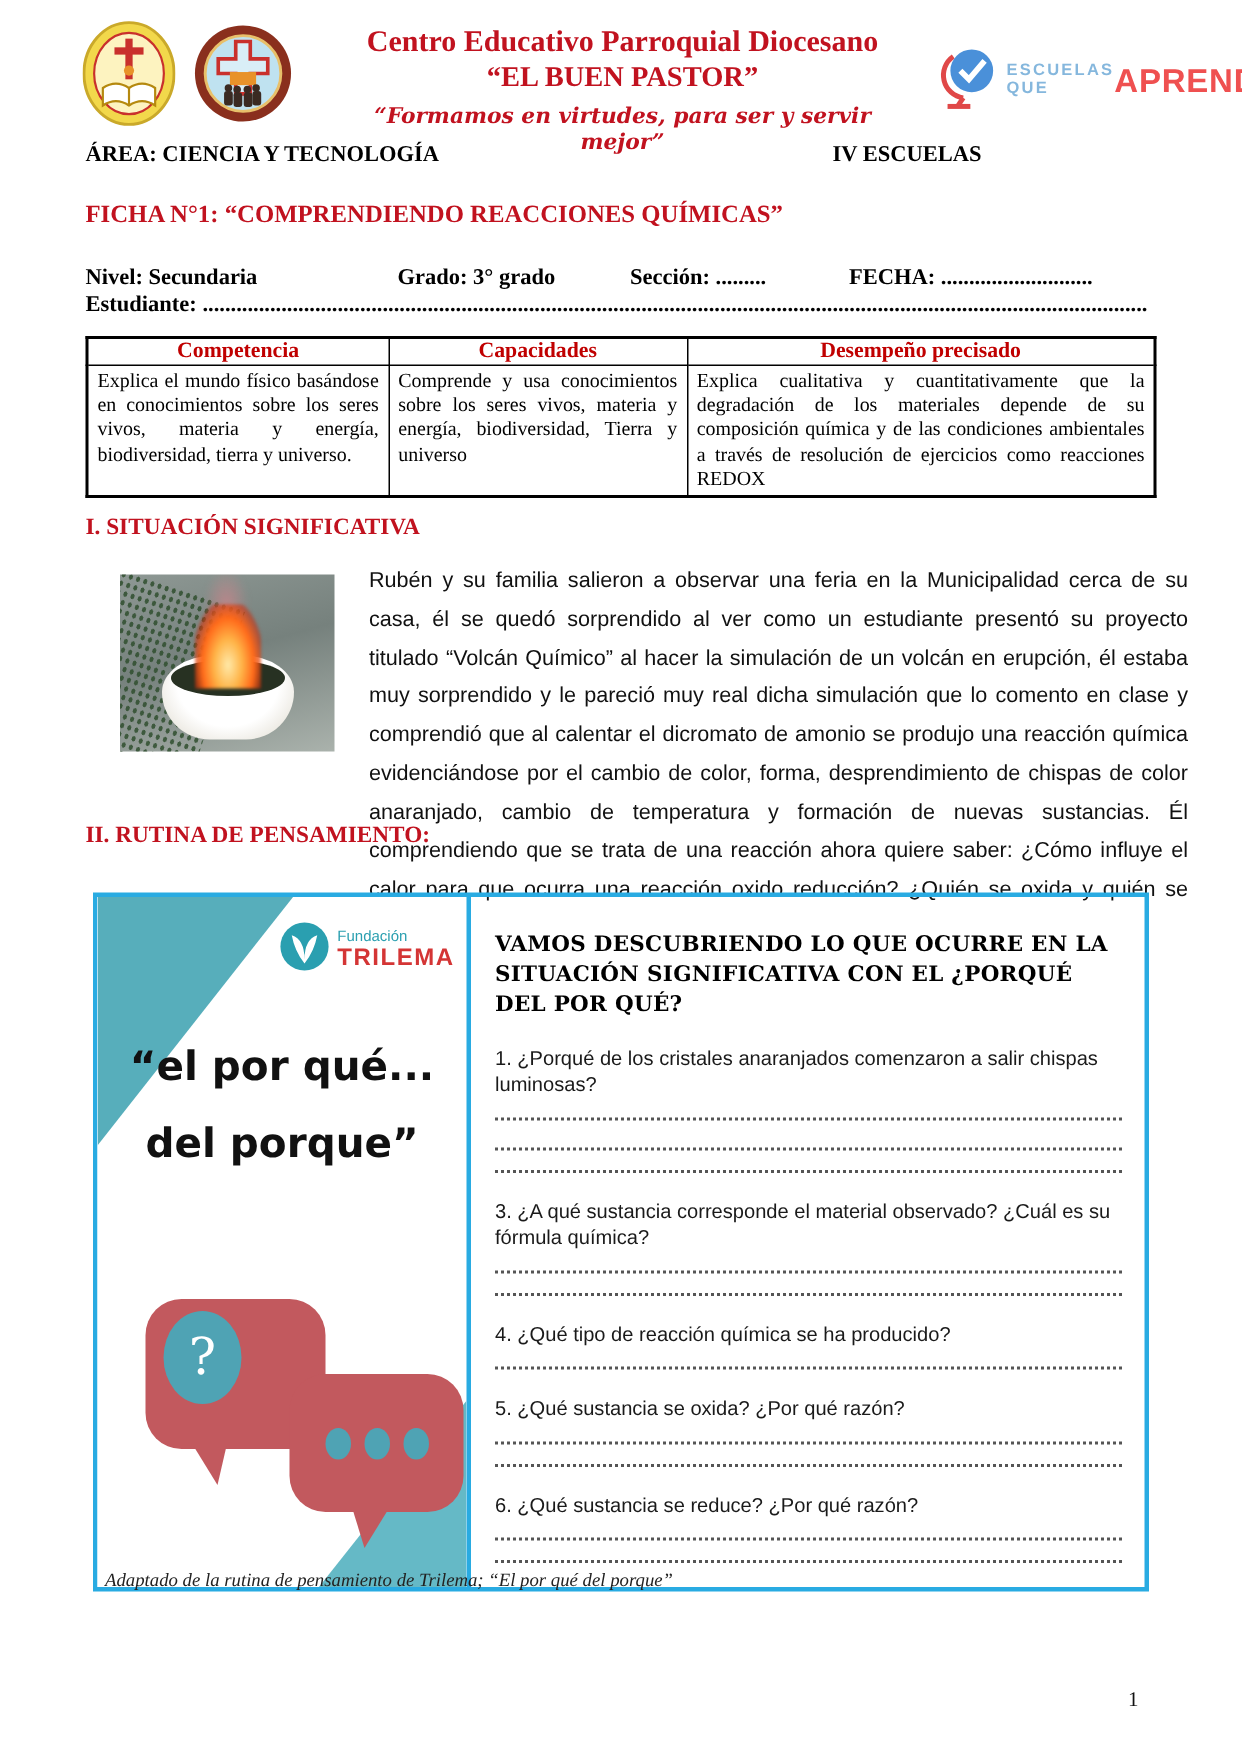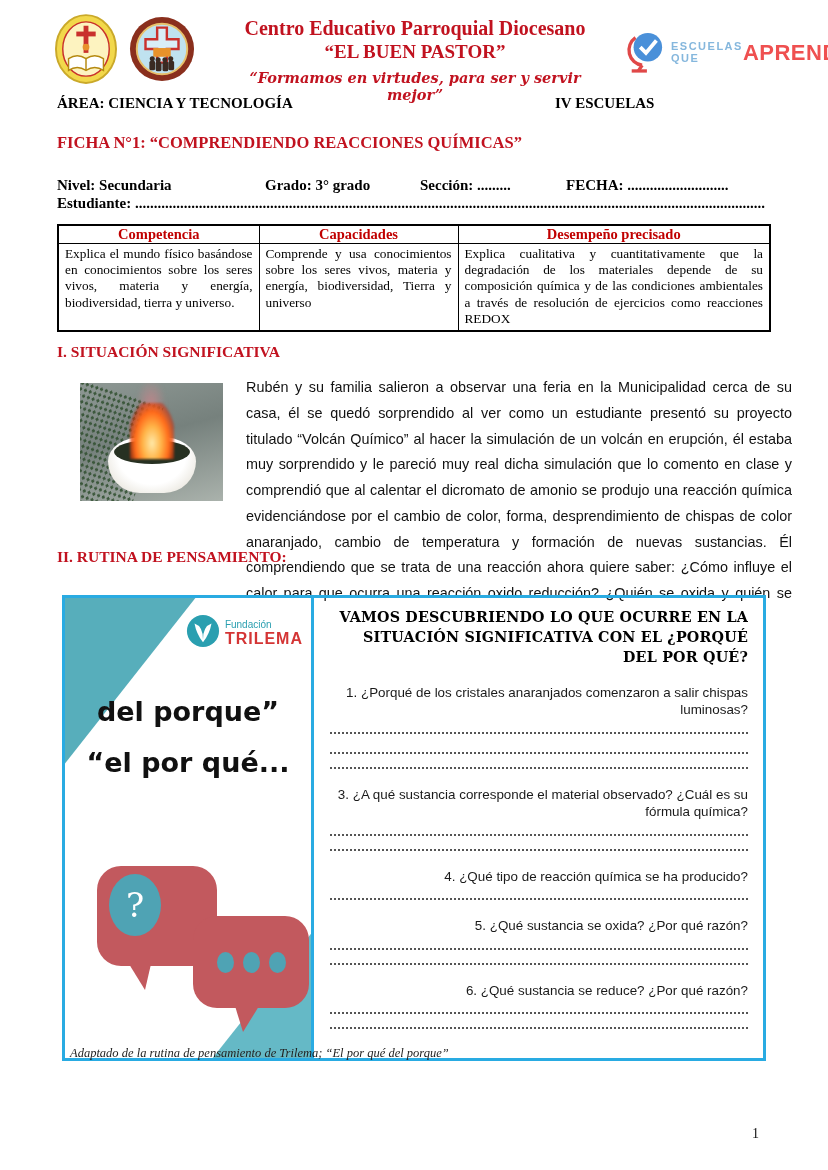--- a/index.html
+++ b/index.html
@@ -79,21 +79,21 @@
   .tail1{position:absolute;left:64px;top:98px;width:0;height:0;
          border-left:16px solid transparent;border-right:6px solid transparent;border-top:26px solid #C2595E;}
   .qcircle{position:absolute;left:44px;top:8px;width:52px;height:62px;background:#4FA3B4;border-radius:50%;
            display:flex;align-items:center;justify-content:center;color:#fff;
            font-family:"DejaVu Serif",serif;font-size:34px;}
   .bubble2{left:128px;top:50px;width:116px;height:92px;display:flex;align-items:center;justify-content:center;gap:9px;}
   .tail2{position:absolute;left:170px;top:140px;width:0;height:0;
          border-left:8px solid transparent;border-right:16px solid transparent;border-top:26px solid #C2595E;}
   .dot{width:17px;height:21px;border-radius:50%;background:#4FA3B4;}
 
-  .right-panel{flex:1;padding:9px 15px 10px 16px;box-sizing:border-box;text-align:right;}
+  .right-panel{flex:1;padding:22px 15px 10px 16px;box-sizing:border-box;}
   .box-title{font-family:"DejaVu Serif",serif;font-weight:bold;font-size:14.3px;
              line-height:1.4;color:#000;letter-spacing:.2px;}
   .q-block{margin-top:17px;}
   .q-text{font-family:Liberation Sans, sans-serif;font-size:13.4px;color:#1a1a1a;line-height:1.3;}
   .dotline{margin-top:12px;border-bottom:2px dotted #555;height:1px;}
 
   
   .footer-note{position:absolute;left:70px;top:1046px;font-style:italic;font-size:12.5px;color:#222;}
   .page-num{position:absolute;left:752px;top:1126px;font-size:14px;color:#111;}
 </style>
@@ -213,22 +213,22 @@
             <circle cx="18" cy="18" r="17" fill="#2A9FB0"></circle>
             <path d="M9 10 q9 3 9 17 q0 -14 9 -17 q-2 11 -9 20 q-7 -9 -9 -20" fill="#ffffff"></path>
           </svg>
         </span>
         <span class="trilema-text">
           <span class="trilema-small">Fundación</span>
           <span class="trilema-big">TRILEMA</span>
         </span>
       </div>
       <div class="quote">
+        <div>“el por qué...</div>
         <div>del porque”</div>
-        <div>“el por qué...</div>
       </div>
       <div class="bubbles">
         <div class="bubble bubble1"></div>
         <div class="tail1"></div>
         <div class="qcircle">?</div>
         <div class="tail2"></div>
         <div class="bubble bubble2">
           <span class="dot"></span>
           <span class="dot"></span>
           <span class="dot"></span>

